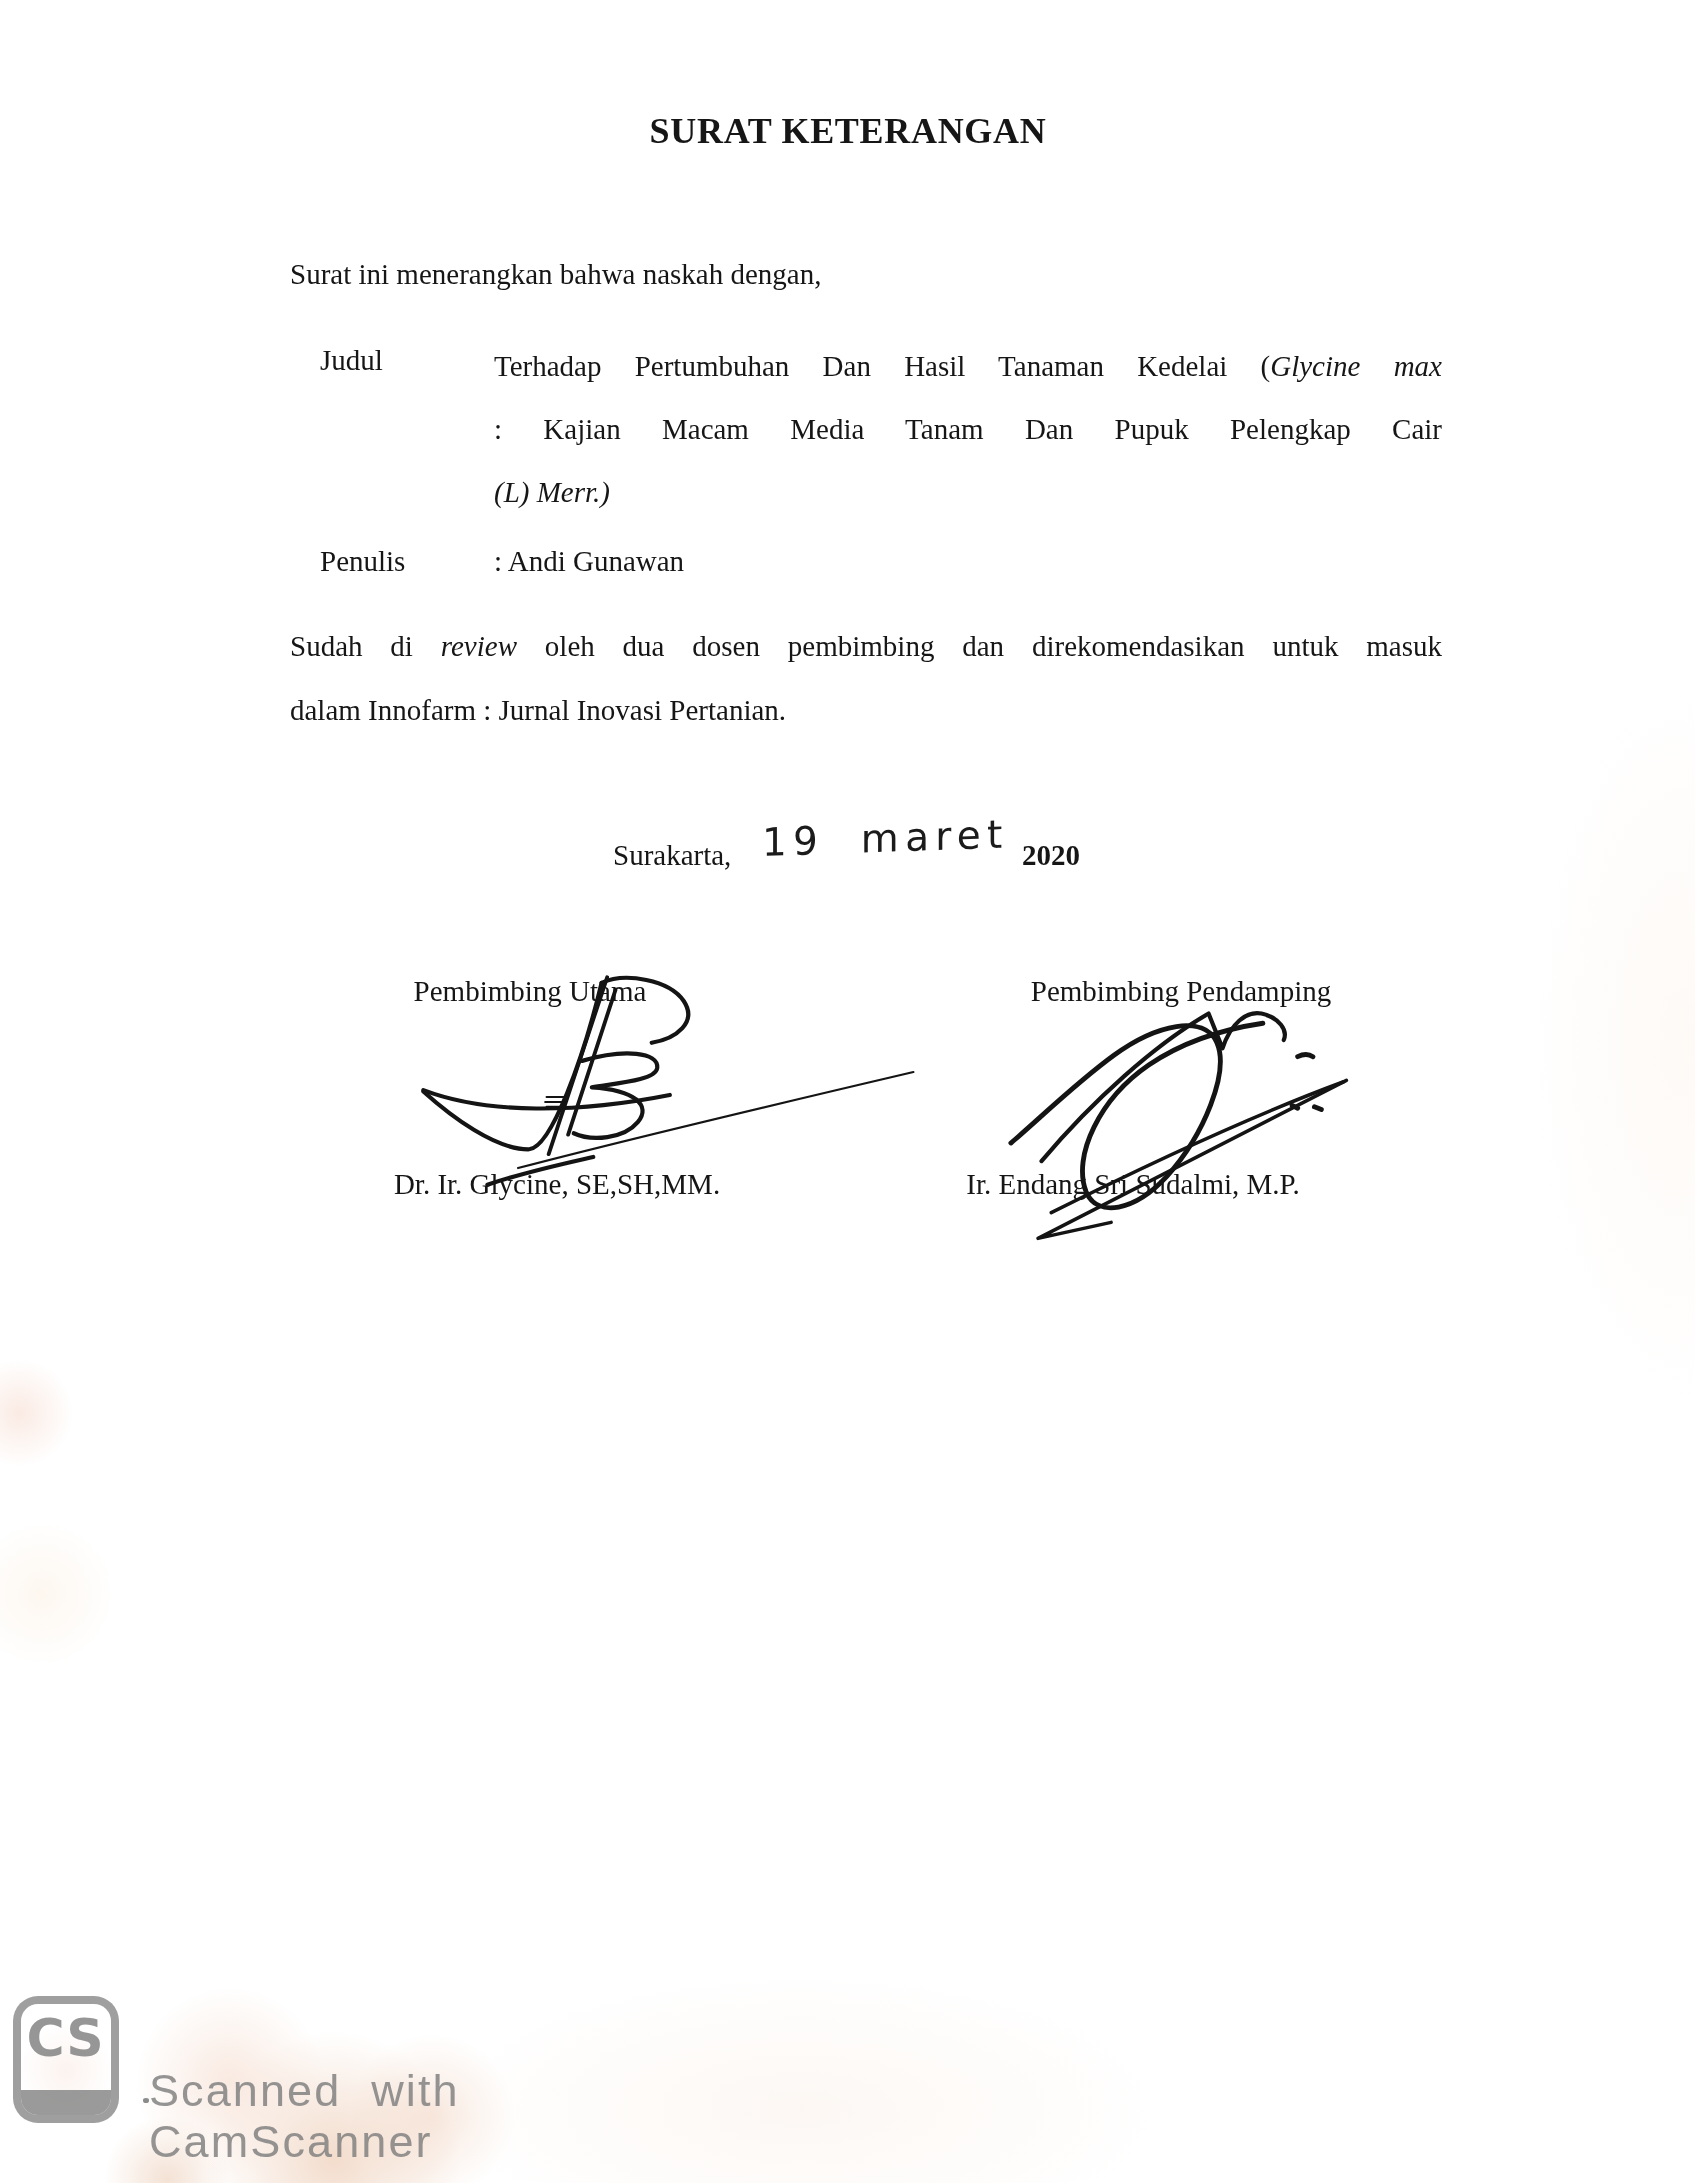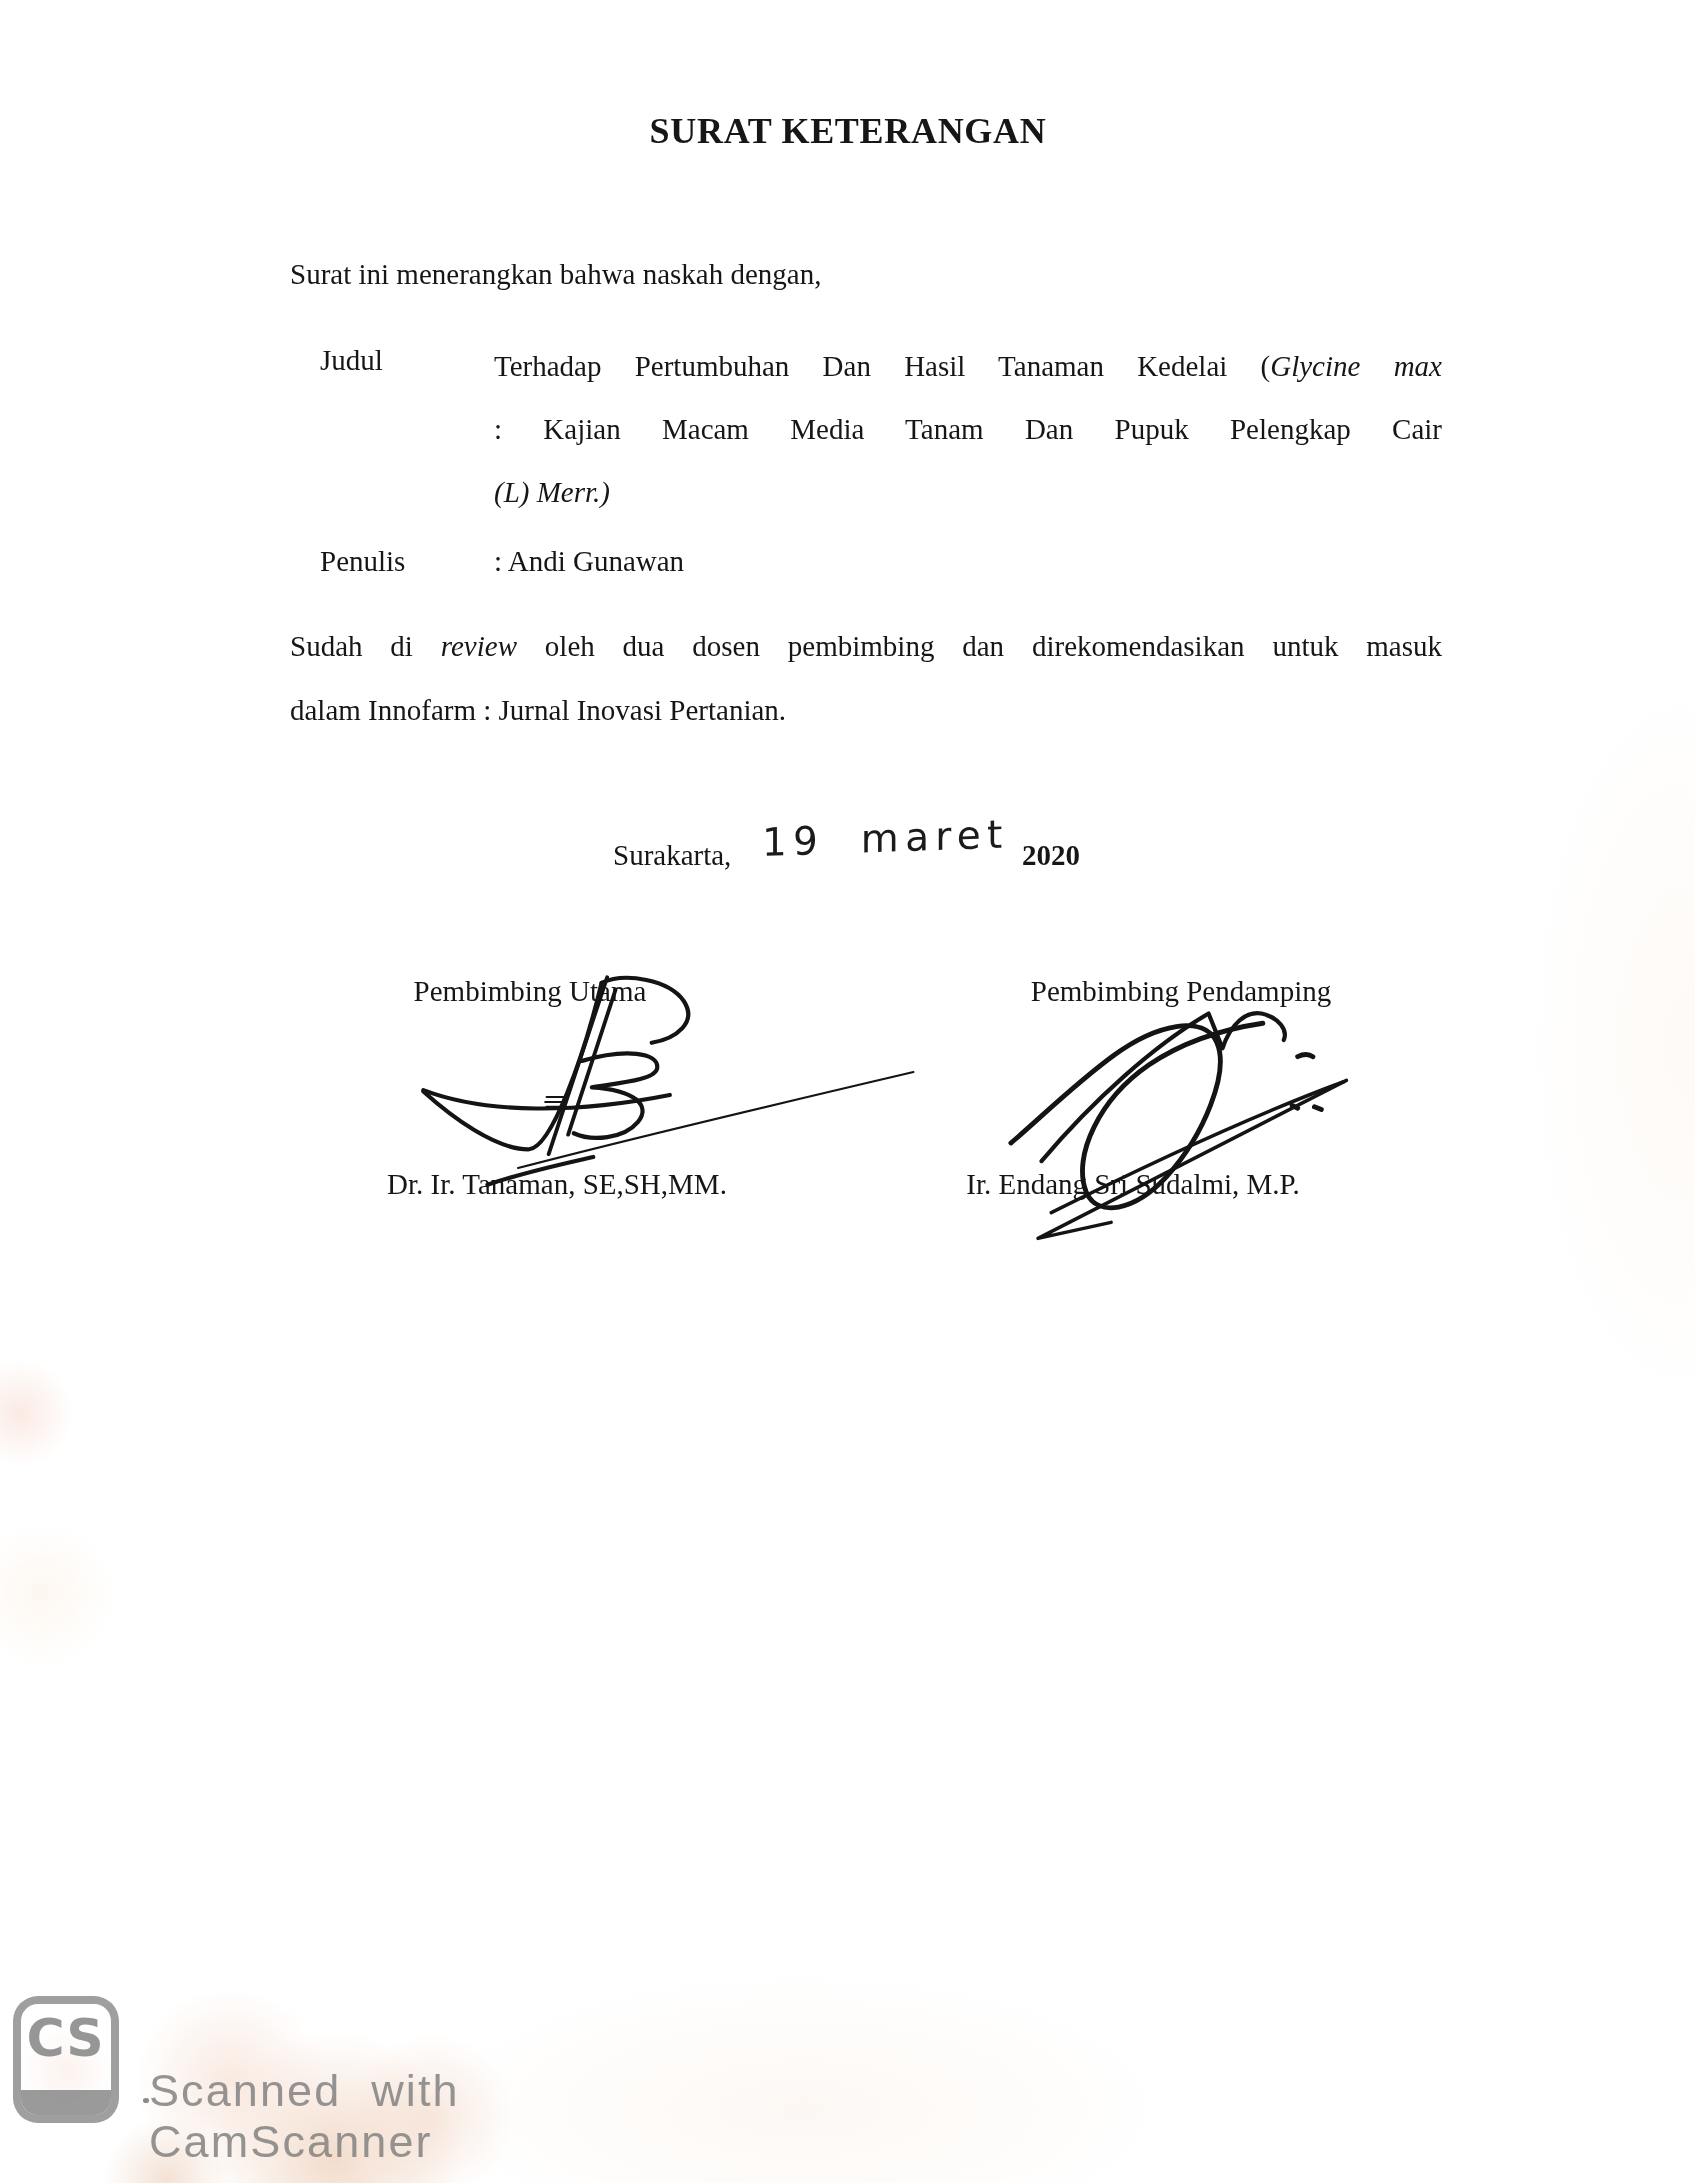--- a/index.html
+++ b/index.html
@@ -179,21 +179,21 @@
       <path stroke-width="7" d="M 1814,1470 C 1760,1478 1700,1496 1650,1530 C 1580,1578 1540,1660 1560,1712 C 1576,1750 1630,1740 1676,1690 C 1730,1630 1766,1540 1748,1498 C 1730,1456 1660,1472 1600,1516 C 1545,1556 1490,1610 1452,1642"></path>
       <path stroke-width="6" d="M 1496,1668 C 1570,1580 1660,1500 1736,1456 L 1756,1506 C 1768,1470 1790,1452 1812,1456 C 1838,1462 1850,1480 1844,1494"></path>
       <path stroke-width="5" d="M 1596,1756 L 1491,1779 L 1934,1552"></path>
       <path stroke-width="5" d="M 1510,1742 C 1650,1672 1800,1602 1930,1554"></path>
       <path stroke-width="7" d="M 1864,1518 C 1872,1514 1880,1514 1886,1518"></path>
       <path stroke-width="7" d="M 1856,1588 L 1864,1592"></path>
       <path stroke-width="7" d="M 1888,1590 L 1898,1594"></path>
     </g>
   </svg>
 
-  <div class="abs sig-name name-left">Dr. Ir. Tanaman, SE,SH,MM.</div>
+  <div class="abs sig-name name-left">Dr. Ir. Glycine, SE,SH,MM.</div>
   <div class="abs sig-name name-right">Ir. Endang Sri Sudalmi, M.P.</div>
 
   <div class="abs cs-logo">
     <div class="cs-logo-letters">CS</div>
     <div class="cs-logo-band"></div>
   </div>
   <div class="abs wm-dot"></div>
   <div class="abs wm-text wm-line1">Scanned with</div>
   <div class="abs wm-text wm-line2">CamScanner</div>
 

